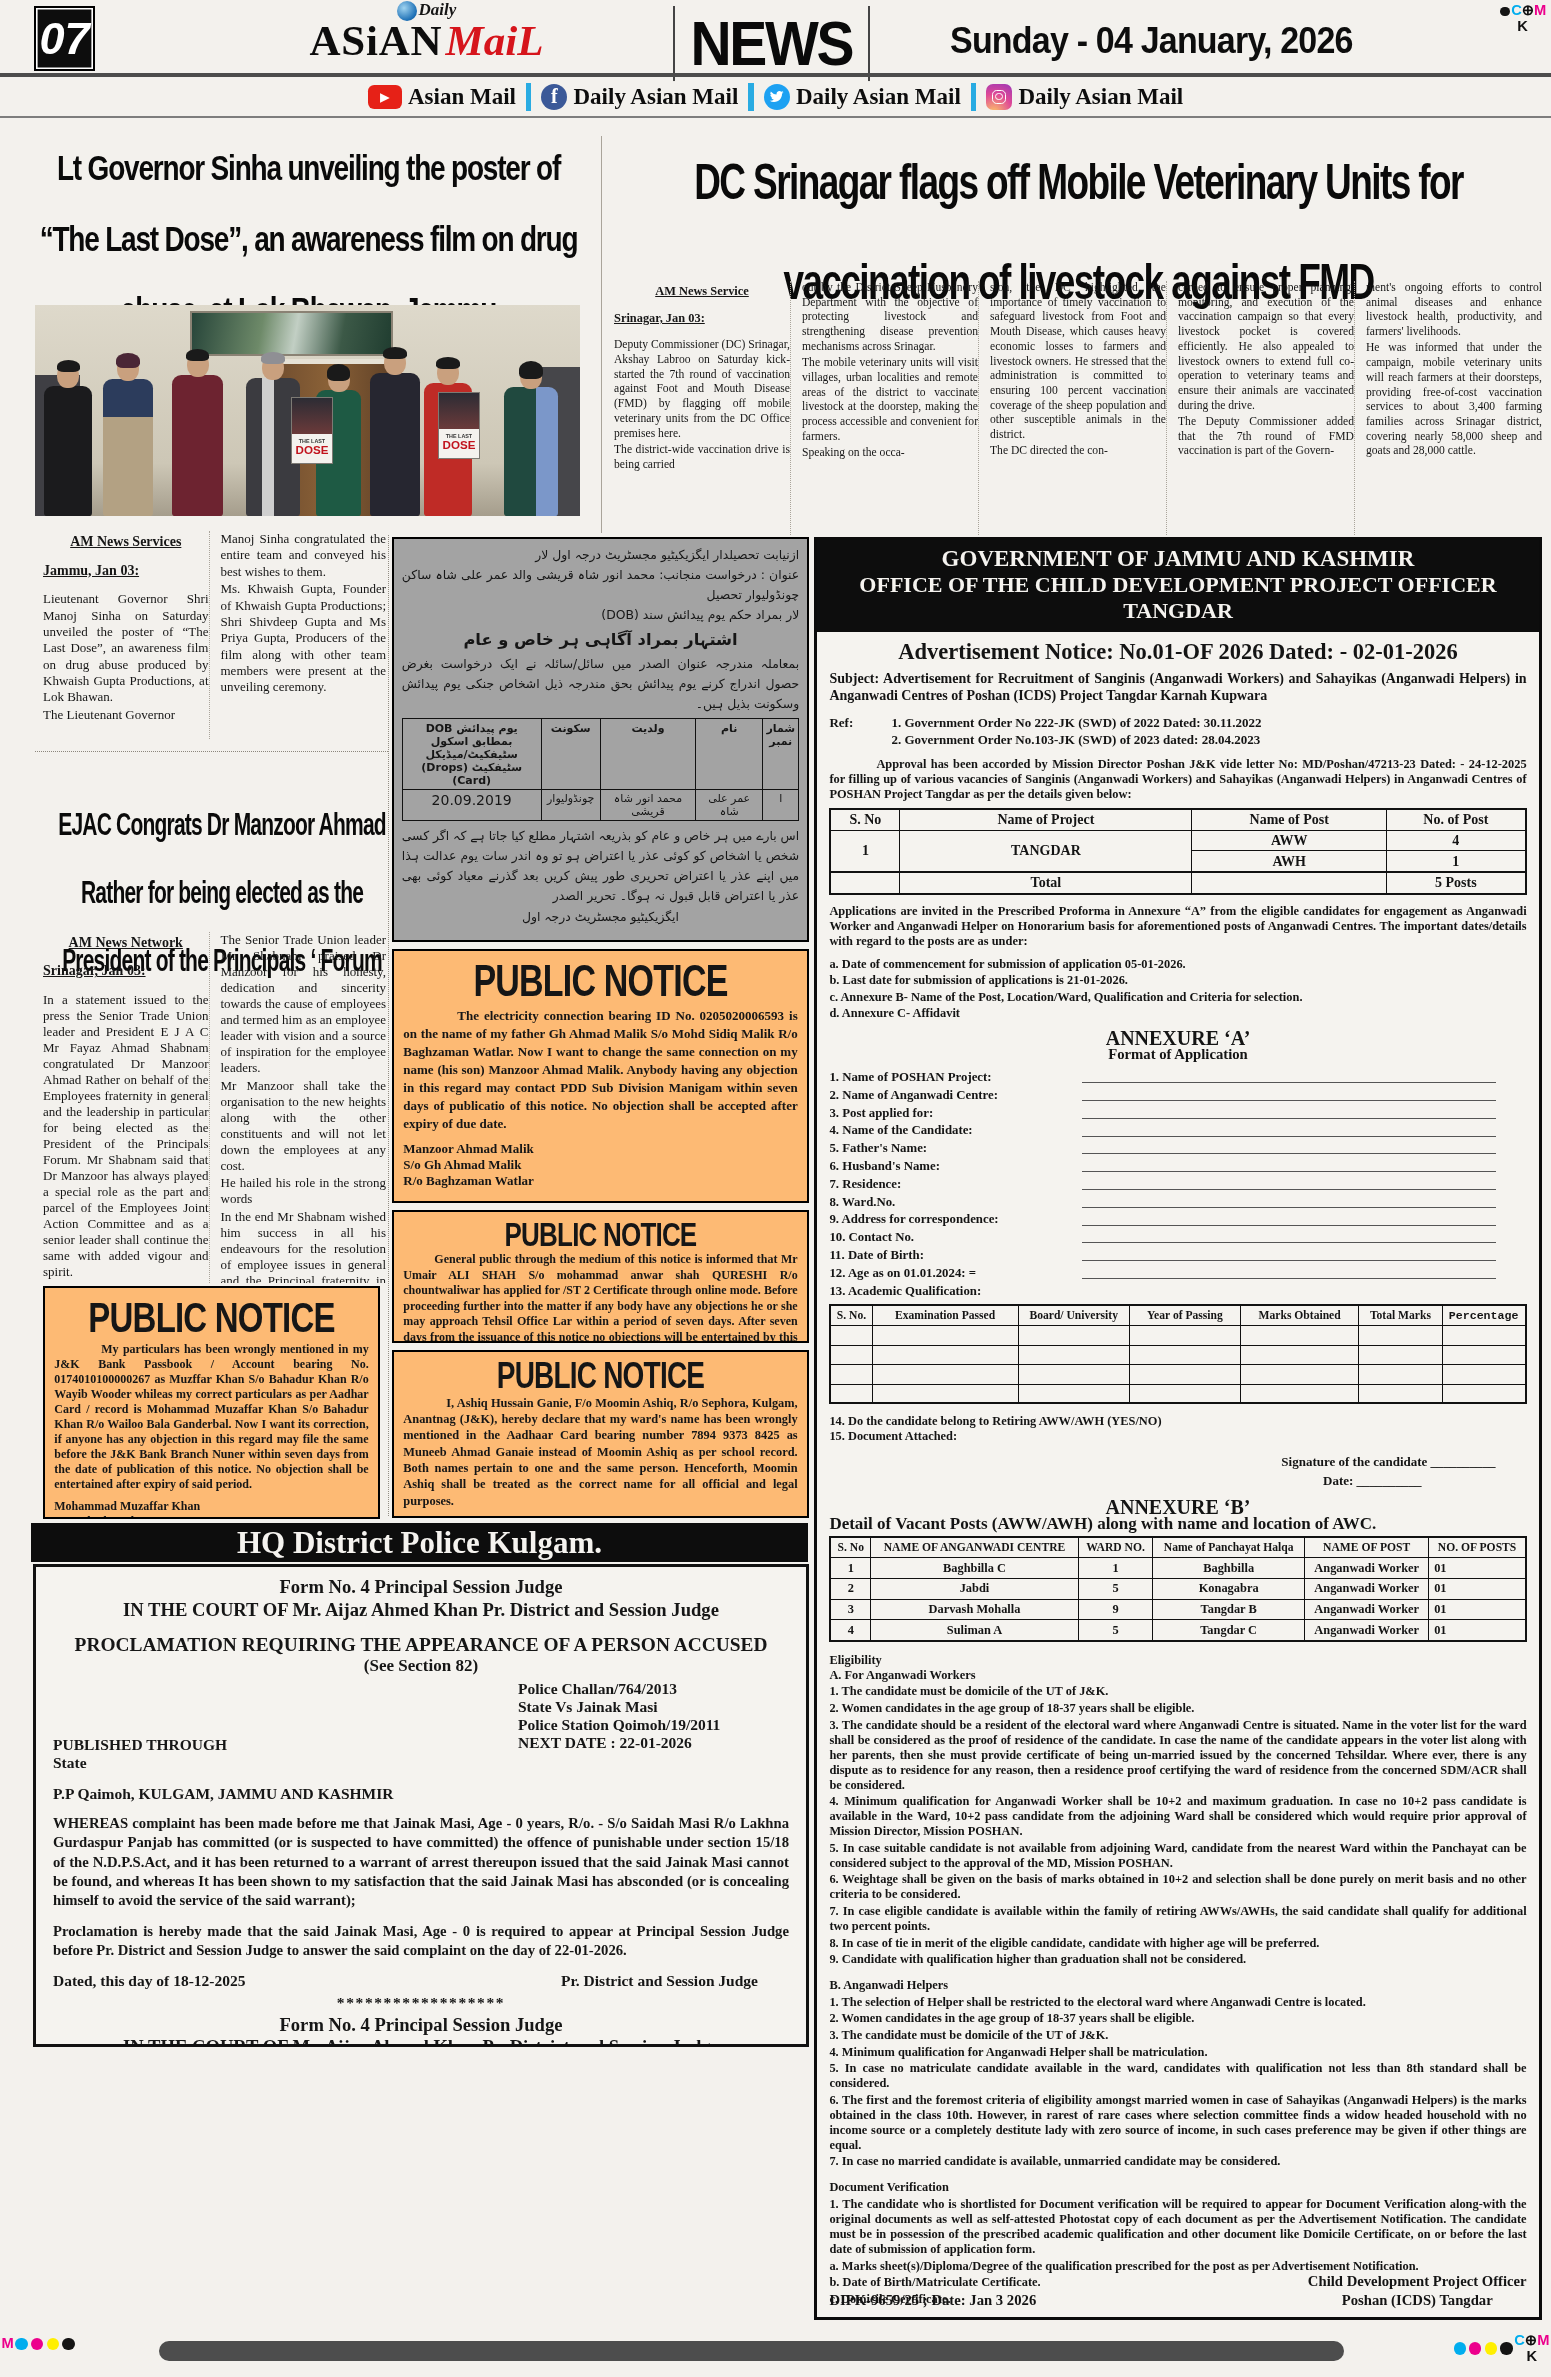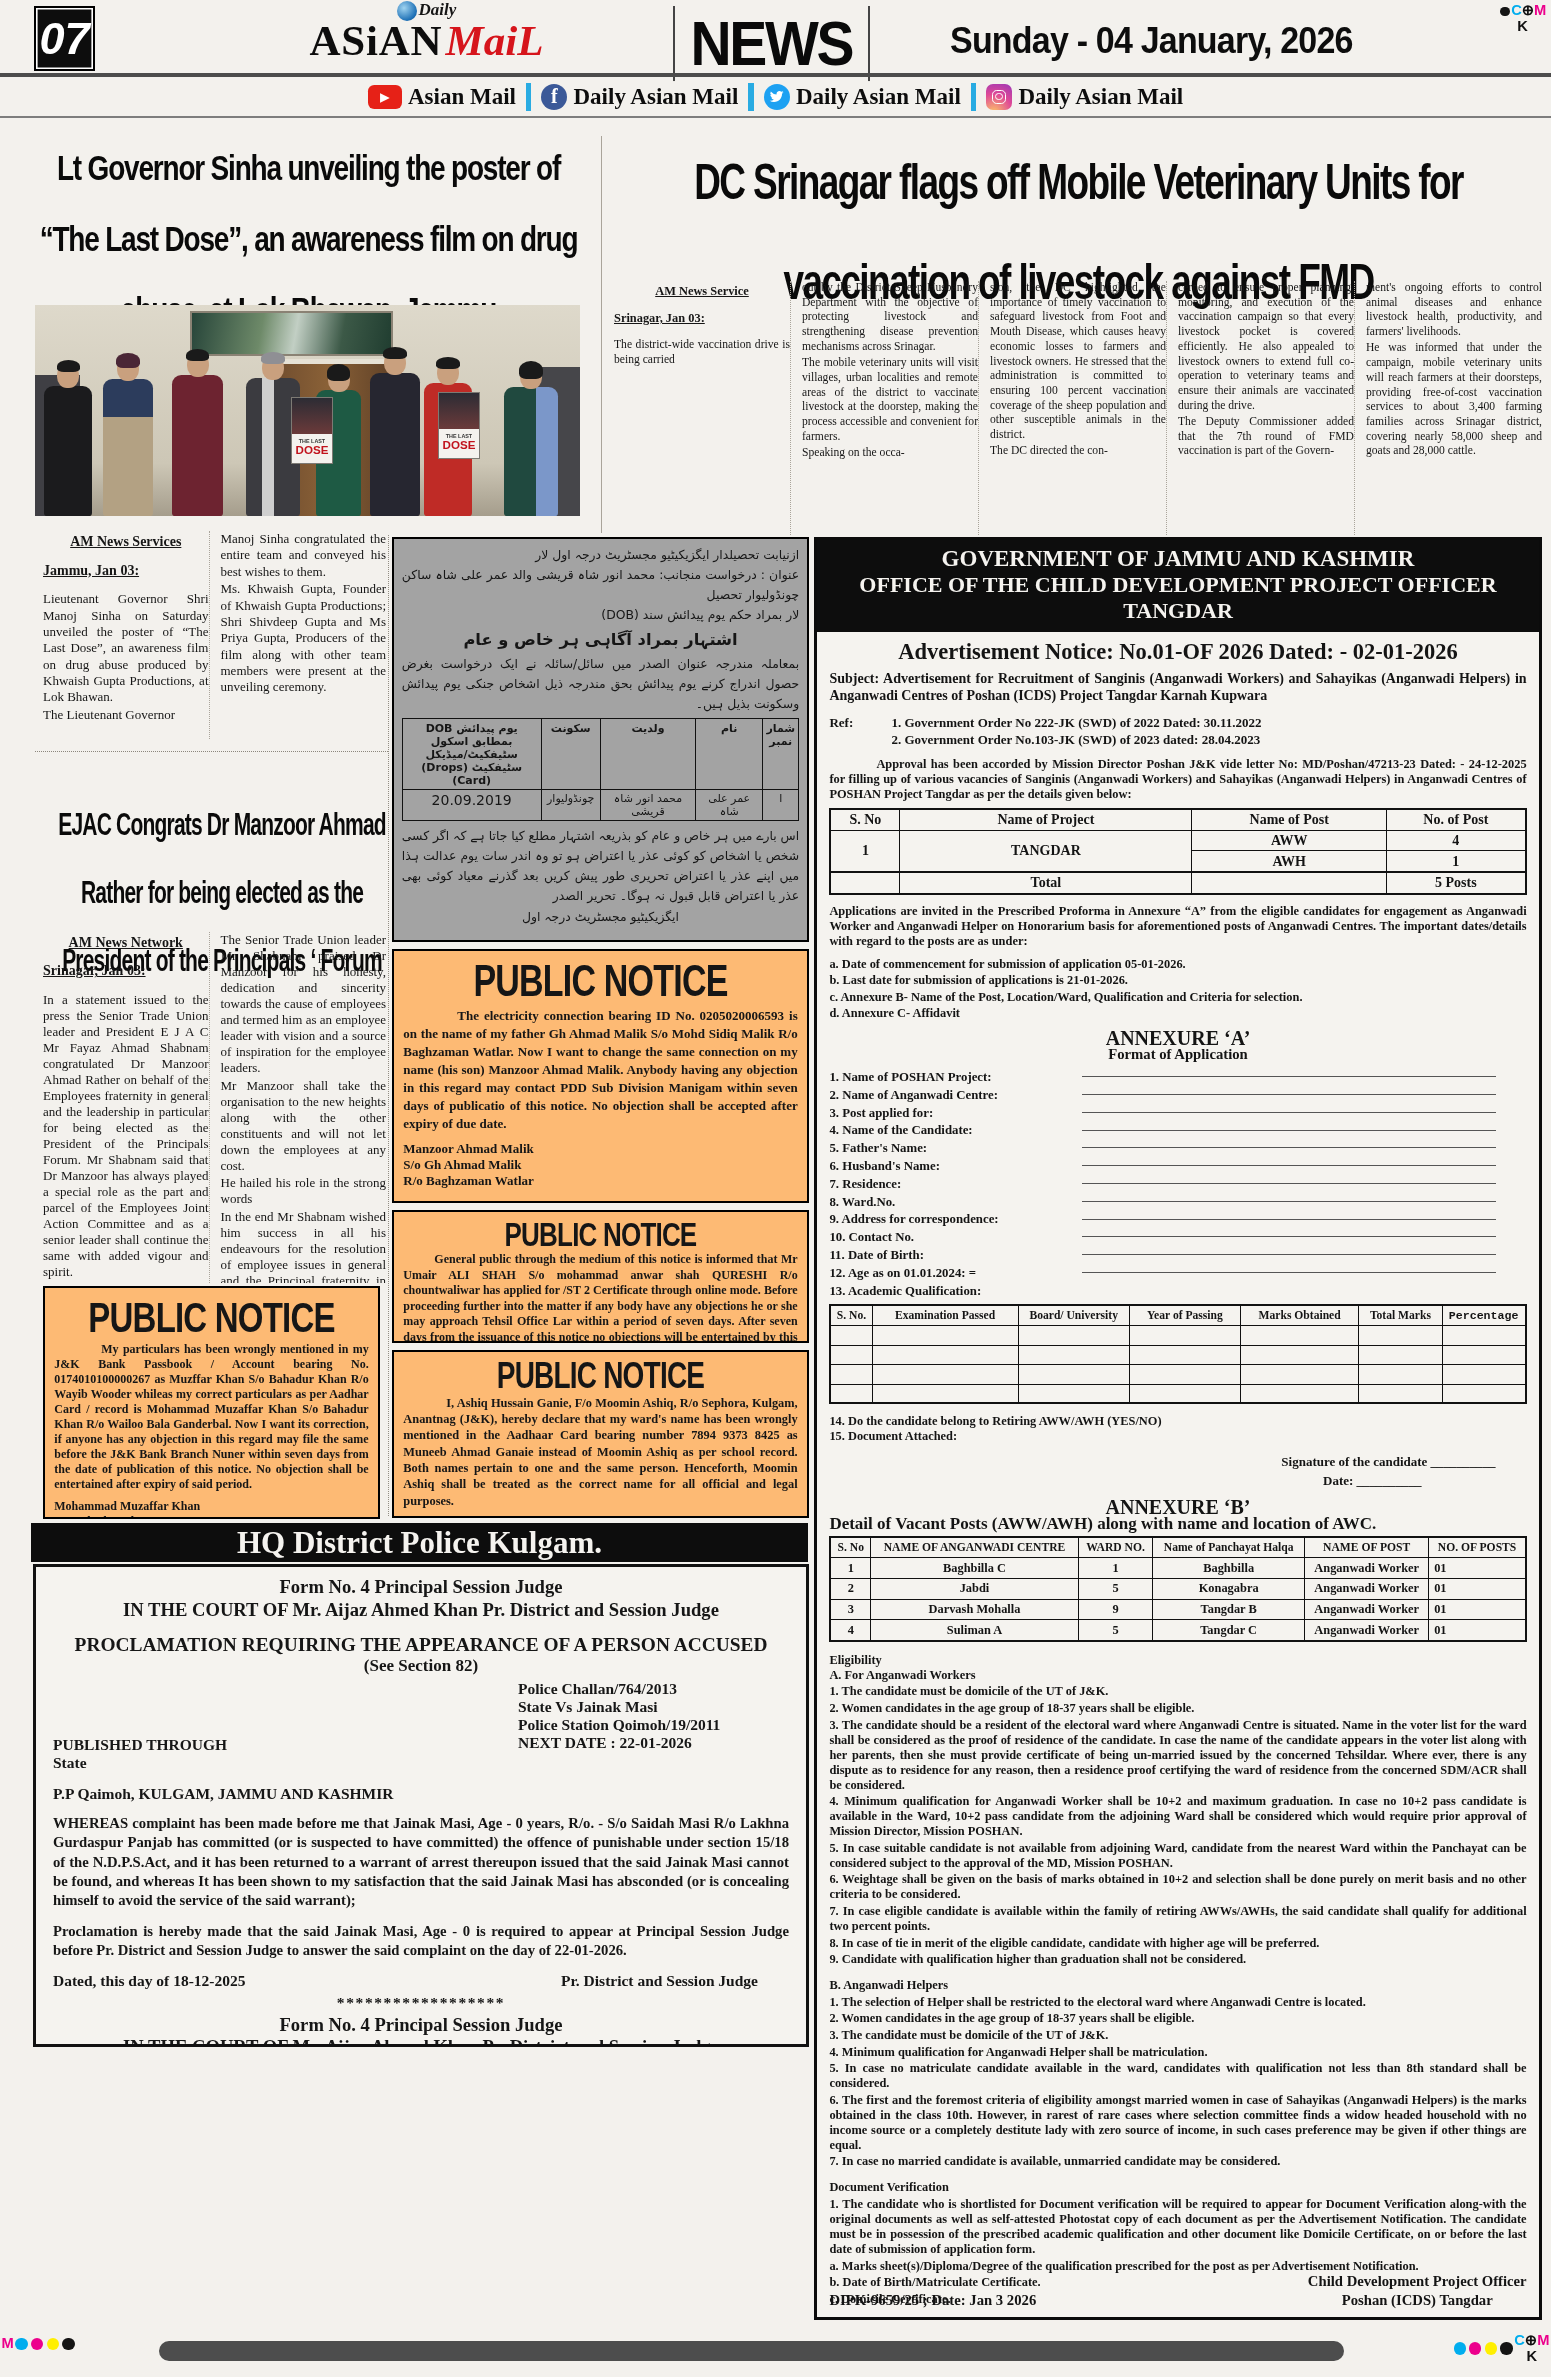--- a/index.html
+++ b/index.html
@@ -126,21 +126,21 @@
   .ref-row { display:flex; margin-bottom:9.3px; font-size:13px; line-height:17px; }
   .ref-label { width:62px; }
   .g-ind { text-indent:47px; margin-bottom:6.2px; }
   .g-table { border-collapse:collapse; width:100%; margin:4.7px 0 9.3px; border:2.3px solid #111; }
   .g-table th, .g-table td { border:1.6px solid #111; text-align:center; font-size:14px; padding:2.3px 4.7px; }
   .g-table .ta-l { text-align:center; }
   .thick-top td { border-top:2.3px solid #111; }
   .g-items p { margin:1.6px 0; }
   .anx-title { text-align:center; font-size:20px; margin:9.3px 0 1.6px; }
   .anx-sub { text-align:center; font-size:14.7px; margin-bottom:7.8px; }
-  .blank-row { display:flex; align-items:center; font-size:12.8px; line-height:15.5px; margin:2.3px 0; }
+  .blank-row { display:flex; align-items:flex-end; font-size:12.8px; line-height:15.5px; margin:2.3px 0; }
   .blank-label { width:248px; flex:none; }
   .fill { flex:1; border-bottom:1.6px solid #555; margin:0 31px 2.3px 4.7px; }
   .qual-table th { font-size:11.6px; }
   .qual-table td { height:19.4px; }
   .sig-block { text-align:right; margin:9.3px 31px 7.8px 0; font-size:13px; line-height:18.6px; }
   .anxb-table th { font-size:11.6px; }
   .anxb-table td { font-size:12.4px; }
   .anxb-table .posts { text-align:left; }
   .sect-gap { margin-top:11px; }
   .govt-footer { position:absolute; left:12.4px; right:12.4px; bottom:7.8px; display:flex; justify-content:space-between; align-items:flex-end; font-size:14.7px; }
@@ -320,20 +320,21 @@
         <div>S/o Bahadur Khan</div>
       </div>
   </div>
 
   <div class="abs headline dc-head">DC Srinagar flags off Mobile Veterinary Units for vaccination of livestock against FMD</div>
   <div class="abs cols dc-cols">
     <div class="col">
       <span class="byline">AM News Service</span>
       <span class="dateline">Srinagar, Jan 03:</span>
       <div>
+          <p>Deputy Commissioner (DC) Srinagar, Akshay Labroo on Saturday kick-started the 7th round of vaccination against Foot and Mouth Disease (FMD) by flagging off mobile veterinary units from the DC Office premises here.</p>
           <p>The district-wide vaccination drive is being carried</p>
         </div>
     </div>
     <div class="col">
         <div>
           <p>out by the District Sheep Husbandry Department with the objective of protecting livestock and strengthening disease prevention mechanisms across Srinagar.</p>
           <p>The mobile veterinary units will visit villages, urban localities and remote areas of the district to vaccinate livestock at the doorstep, making the process accessible and convenient for farmers.</p>
           <p>Speaking on the occa-</p>
         </div>
       </div>

